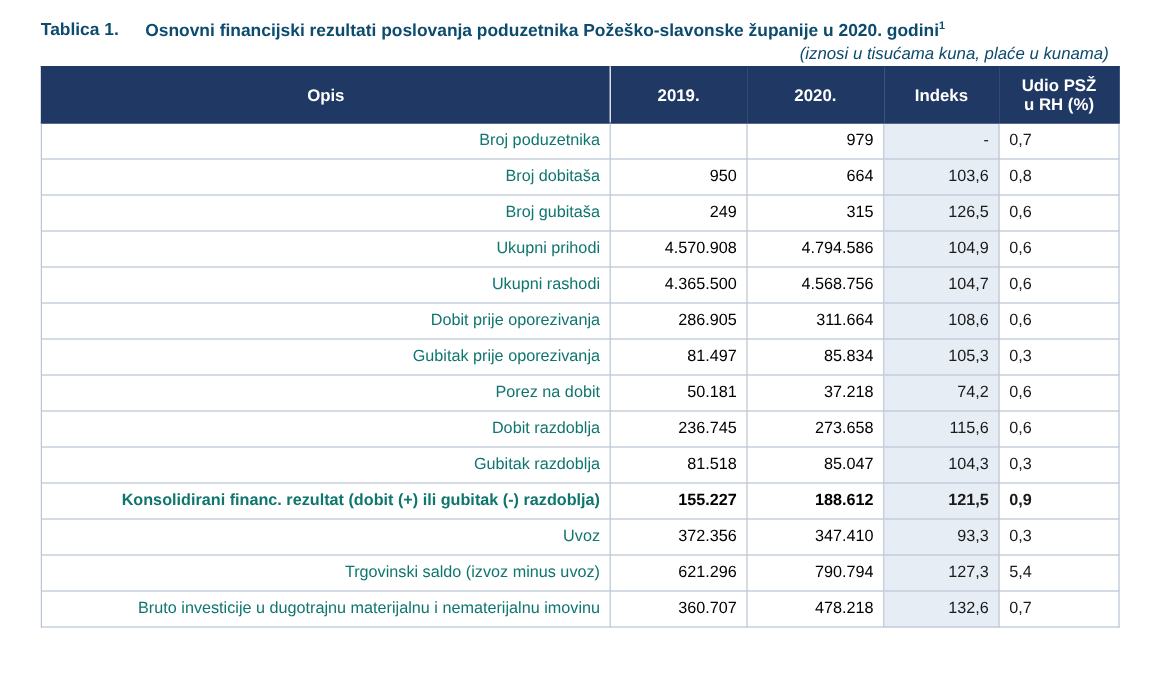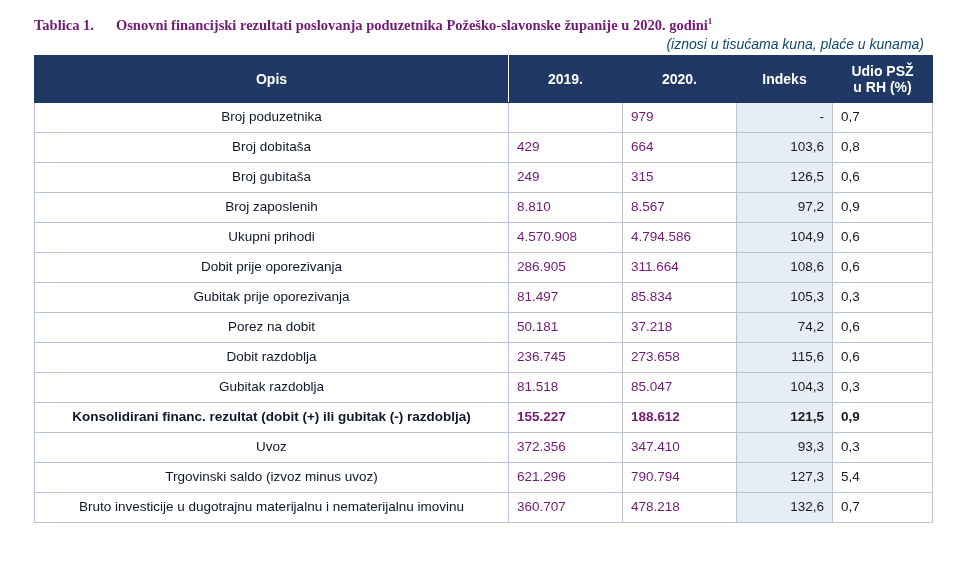--- a/index.html
+++ b/index.html
@@ -16,26 +16,25 @@
   }
   .page {
     position: relative;
     width: 960px;
     height: 568px;
     box-sizing: border-box;
     padding: 10px 30px 0 30px;
   }
   .caption {
     display: flex;
-    align-items: flex-end;
+    align-items: center;
     font-weight: bold;
     font-size: 14.5px;
-    color: #701a75;
+    color: #0c4a6e;
     margin: 6px 0 2px 4px;
-    font-family: Liberation Serif, serif;
   }
   .caption-label {
     white-space: nowrap;
     margin-right: 22px;
   }
   .caption-title {
     white-space: nowrap;
   }
   .caption-title sup {
     font-size: 9px;
@@ -78,26 +77,26 @@
 
   tbody td {
     border: 1px solid #b9c4d4;
     padding: 3px 8px;
     height: 23px;
     line-height: 1.2;
     vertical-align: middle;
     background: #ffffff;
   }
   tbody td.opis {
-    text-align: center;
-    color: #0f172a;
+    text-align: right;
+    color: #0f766e;
   }
   tbody td.num {
-    text-align: left;
-    color: #701a75;
+    text-align: right;
+    color: #000000;
   }
   tbody td.idx {
     text-align: right;
     background: #e7edf5;
     color: #1a1a1a;
   }
   tbody td.udio {
     text-align: left;
     color: #1a1a1a;
   }
@@ -140,44 +139,44 @@
     <tbody id="table-body">
         <tr>
           <td class="opis">Broj poduzetnika</td>
           <td class="num"></td>
           <td class="num">979</td>
           <td class="idx">-</td>
           <td class="udio">0,7</td>
         </tr>
         <tr>
           <td class="opis">Broj dobitaša</td>
-          <td class="num">429</td>
+          <td class="num">950</td>
           <td class="num">664</td>
           <td class="idx">103,6</td>
           <td class="udio">0,8</td>
         </tr>
         <tr>
           <td class="opis">Broj gubitaša</td>
           <td class="num">249</td>
           <td class="num">315</td>
           <td class="idx">126,5</td>
           <td class="udio">0,6</td>
         </tr>
         <tr>
-          <td class="opis">Broj zaposlenih</td>
-          <td class="num">8.810</td>
-          <td class="num">8.567</td>
-          <td class="idx">97,2</td>
-          <td class="udio">0,9</td>
-        </tr>
-        <tr>
           <td class="opis">Ukupni prihodi</td>
           <td class="num">4.570.908</td>
           <td class="num">4.794.586</td>
           <td class="idx">104,9</td>
+          <td class="udio">0,6</td>
+        </tr>
+        <tr>
+          <td class="opis">Ukupni rashodi</td>
+          <td class="num">4.365.500</td>
+          <td class="num">4.568.756</td>
+          <td class="idx">104,7</td>
           <td class="udio">0,6</td>
         </tr>
         <tr>
           <td class="opis">Dobit prije oporezivanja</td>
           <td class="num">286.905</td>
           <td class="num">311.664</td>
           <td class="idx">108,6</td>
           <td class="udio">0,6</td>
         </tr>
         <tr>

